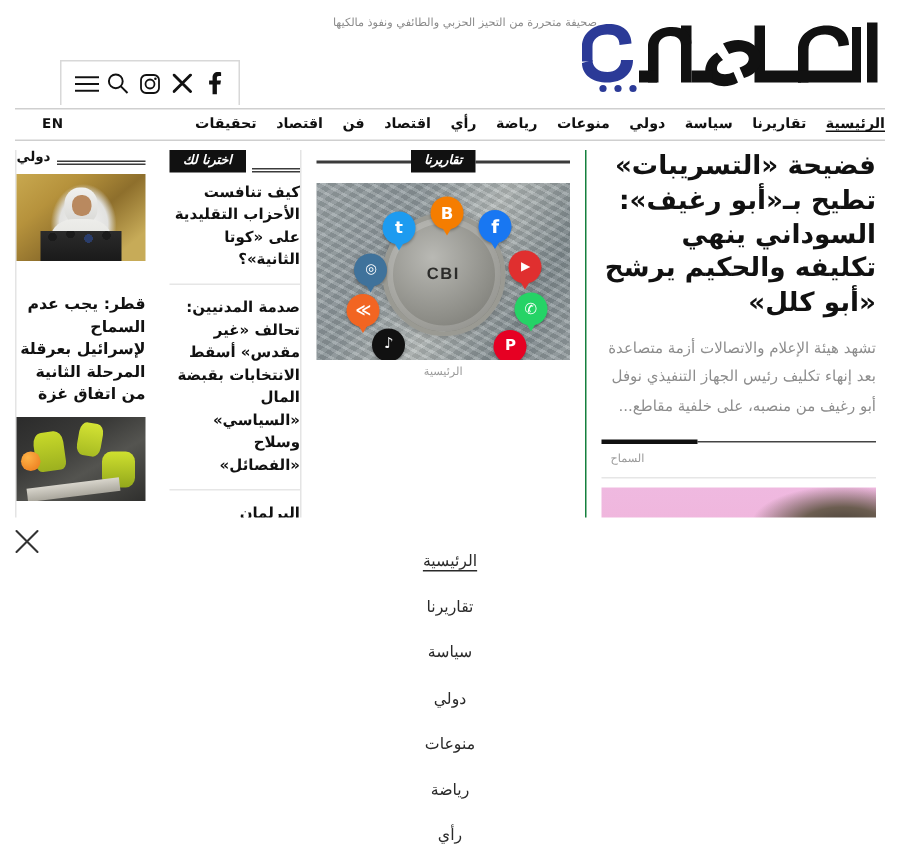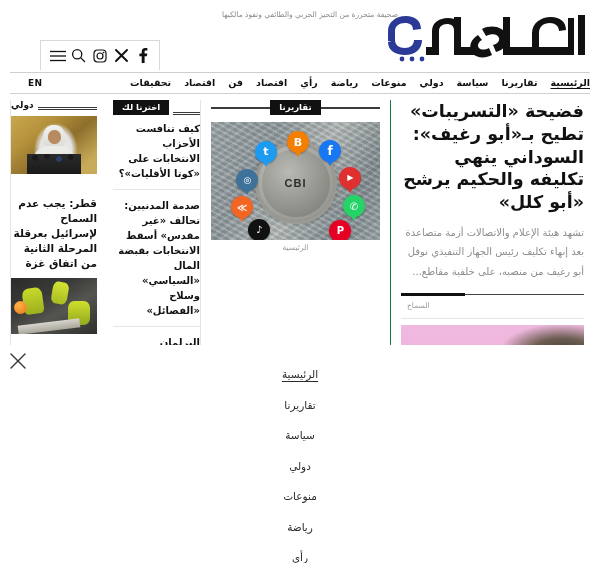--- a/index.html
+++ b/index.html
@@ -131,20 +131,21 @@
 
   
   .mid { padding: 0 10px; border-left: 1px solid #e4e4e4; text-align:center; }
   .badge-row { display:flex; align-items:center; gap:0; margin-bottom: 7px; }
   .badge-row .line { flex:1; height:2px; background:#3b3b3b; }
   .badge {
     background: #111; color: #fff;
     font-size: 8.5px; font-weight: 700;
     padding: 2px 9px 3px 9px;
     white-space: nowrap;
+    font-style: italic;
   }
   .mid-photo {
     width: 100%; height: 118px;
     position: relative;
     overflow: hidden;
     background:
       linear-gradient(120deg,#9aa3a6 0%, #8d979b 30%, #b3b9b8 55%, #7f8a8e 80%, #98a1a4 100%);
   }
   .money-tex {
     position:absolute; inset:0;
@@ -369,21 +370,21 @@
   </div>
 
   <div class="body-grid">
 
     <div class="left-cols" style="order:3">
       <div class="col-pick">
         <div class="plain-badge-row">
           <span class="line"></span>
           <span class="badge">اخترنا لك</span>
         </div>
-        <div class="pick-item">كيف تنافست الأحزاب الانتخابات على «كوتا الأقليات»؟</div>
+        <div class="pick-item">كيف تنافست الأحزاب التقليدية على «كوتا الثانية»؟</div>
         <div class="pick-sep"></div>
         <div class="pick-item">صدمة المدنيين: تحالف «غير مقدس» أسقط الانتخابات بقبضة المال «السياسي» وسلاح «الفصائل»</div>
         <div class="pick-sep"></div>
         <div class="pick-item">البرلمان العراقي.. من التأسيس إلى التآكل</div>
         <div class="opinion-row">
           <span class="line"></span>
           <span class="badge">رأي</span>
         </div>
       </div>
 

